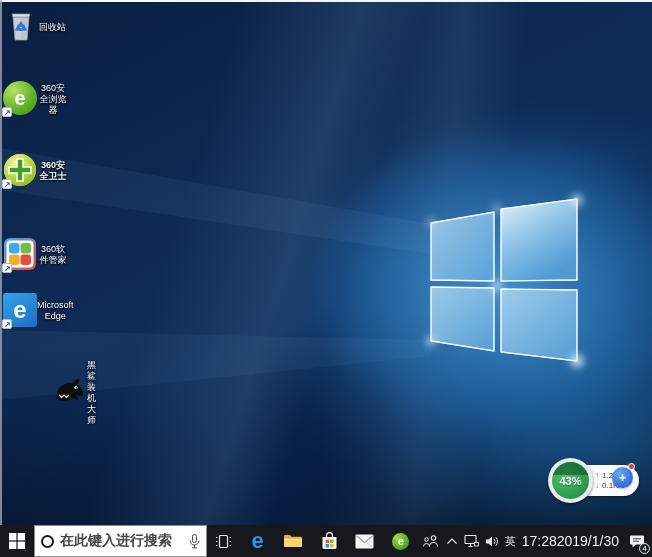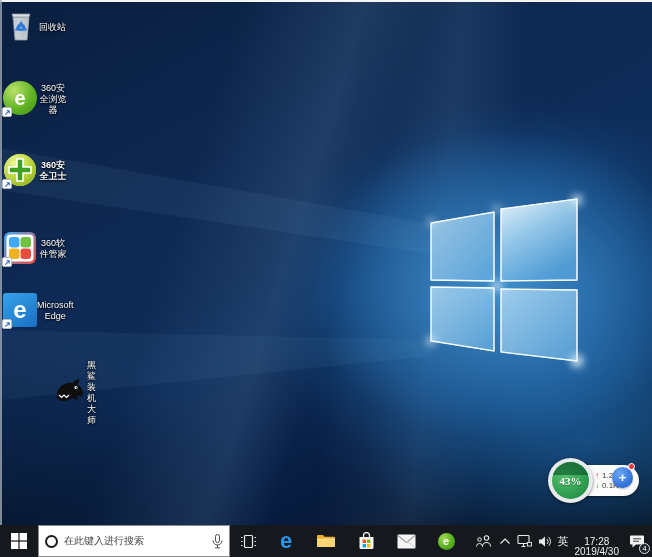--- a/index.html
+++ b/index.html
@@ -51,21 +51,21 @@
   .arrow-up { color:#e23b2e; font-size:8px; font-weight:bold; }
   .arrow-down { color:#3faf4b; font-size:8px; font-weight:bold; }
   .wplus {
     position:absolute; left:64px; top:10px; width:21px; height:21px; border-radius:50%;
     background:radial-gradient(circle at 35% 30%, #6aa6f5, #2f6fd8 70%); color:#fff; font-size:13px; font-weight:bold;
     display:flex; align-items:center; justify-content:center; box-shadow:0 1px 2px rgba(0,0,0,.3);
   }
   .reddot { position:absolute; left:80px; top:6px; width:7px; height:7px; border-radius:50%; background:#e53935; border:1px solid #fff; }
   .ball {
     position:absolute; left:0; top:1px; width:45px; height:45px; border-radius:50%;
-    background:#e7ebee; box-shadow:0 1px 3px rgba(0,0,0,.5); display:flex; align-items:center; justify-content:center;font-family:Liberation Serif, serif;
+    background:#e7ebee; box-shadow:0 1px 3px rgba(0,0,0,.5); display:flex; align-items:center; justify-content:center;
   }
   .ball-in {
     position:relative; width:37px; height:37px; border-radius:50%; overflow:hidden;
     background:radial-gradient(circle at 35% 35%, #55c06e, #2f9e4f 60%, #1f7f3a);
     display:flex; align-items:center; justify-content:center;
   }
   .ball-cap { position:absolute; top:0; left:0; width:100%; height:34%; background:rgba(9,84,41,.62); }
   .ball-pct { position:relative; z-index:1; color:#fff; font-size:11px; font-weight:bold; text-shadow:0 1px 1px rgba(0,0,0,.4); }
 
   
@@ -73,31 +73,31 @@
     position:absolute; left:0; top:525px; width:652px; height:32px; background:#15181d;
     display:flex; align-items:stretch; z-index:10;
   }
   .tb-btn { display:flex; align-items:center; justify-content:center; cursor:pointer; }
   .start { width:38px; }
   .searchbox {
     width:192px; background:#fff; border:1px solid #8a8a8a; display:flex; align-items:center;
     padding:0 6px; gap:6px; cursor:text;
   }
   .cortana-ring { width:13px; height:13px; border-radius:50%; border:2px solid #1a1a1a; flex:none; }
-  .search-text { flex:1; font-size:10px; color:#454545; white-space:nowrap; overflow:hidden; }
+  .search-text { flex:1; font-size:14px; color:#454545; white-space:nowrap; overflow:hidden;font-weight:bold; }
   .taskview { width:36px; }
   .appbtn { width:40px; }
   .appbtn:first-of-type { margin-left:26px; }
   .edge-e { color:#2795e9; font-size:22px; font-weight:bold; line-height:1; }
   .gtray { width:17px; height:17px; border-radius:50%; background:radial-gradient(circle at 32% 28%, #9ed64f, #56ae1e 60%, #3f8e14);
     display:flex; align-items:center; justify-content:center; color:#fff; font-size:11px; font-weight:bold; line-height:1; }
   .tray { margin-left:auto; display:flex; align-items:stretch; }
   .tray .tb-btn { padding:0 3px; }
   .ime { color:#eee; font-size:11px; }
-  .clock { flex-direction:column; justify-content:flex-end; line-height:10px; color:#f2f2f2; font-size:10px; text-align:center; padding:0 5px; }
+  .clock { flex-direction:row; justify-content:space-between; line-height:10px; color:#f2f2f2; font-size:14px; text-align:center; padding:0 5px; }
   .action { position:relative; width:30px; }
   .badge {
     position:absolute; right:2px; bottom:3px; min-width:11px; height:11px; border-radius:50%;
     background:#1d232c; border:1px solid #dfe3e8; color:#fff; font-size:7.5px; line-height:9px; text-align:center; padding:0 1px;
   }
 </style>
 </head>
 <body>
 
 <div class="screen">
@@ -200,21 +200,21 @@
           </svg>
           <div class="shortcut-badge">
             <svg width="7" height="7" viewBox="0 0 8 8">
                 <path d="M1.5 6.5 L6 2 M6 2 H3 M6 2 V5" stroke="#2a5db0" stroke-width="1.2" fill="none"></path>
               </svg>
           </div>
         </div>
         <div class="label">360安全卫士</div>
       </div>
 
-      <div class="dicon" style="top:230px;">
+      <div class="dicon" style="top:236px;">
         <div class="art">
           <svg width="34" height="34" viewBox="0 0 34 34">
             <rect x="1" y="1" width="32" height="32" rx="6" fill="url(#mgrBorder)"></rect>
             <defs>
               <linearGradient id="mgrBorder" x1="0" y1="0" x2="1" y2="1">
                 <stop offset="0" stop-color="#3fa9f5"></stop>
                   <stop offset="1" stop-color="#e84c3d"></stop>
               </linearGradient>
             </defs>
             <rect x="3.5" y="3.5" width="27" height="27" rx="4" fill="#ffffff"></rect>
@@ -376,21 +376,21 @@
       <div class="tb-btn">
         <svg width="14" height="13" viewBox="0 0 14 13">
           <path d="M1 4.5 h2.5 L7 1.5 v10 L3.5 8.5 H1 Z" fill="#e8e8e8"></path>
           <path d="M9 4 a3.5 3.5 0 0 1 0 5" fill="none" stroke="#e8e8e8" stroke-width="1"></path>
           <path d="M10.8 2.3 a6 6 0 0 1 0 8.4" fill="none" stroke="#e8e8e8" stroke-width="1"></path>
         </svg>
       </div>
       <div class="tb-btn ime">英</div>
       <div class="tb-btn clock">
         <span>17:28</span>
-        <span>2019/4/30</span>
+        <span>2019/1/30</span>
       </div>
       <div class="tb-btn action">
         <svg width="16" height="15" viewBox="0 0 16 15">
           <path d="M2 1.5 h12 a1 1 0 0 1 1 1 v7 a1 1 0 0 1 -1 1 H7 l-3.5 3 v-3 H2 a1 1 0 0 1 -1 -1 v-7 a1 1 0 0 1 1 -1 Z" fill="#f2f2f2"></path>
           <line x1="4" y1="4.8" x2="12" y2="4.8" stroke="#3a3f46" stroke-width="1"></line>
           <line x1="4" y1="7.2" x2="10" y2="7.2" stroke="#3a3f46" stroke-width="1"></line>
         </svg>
         <span class="badge">4</span>
       </div>
     </div>

